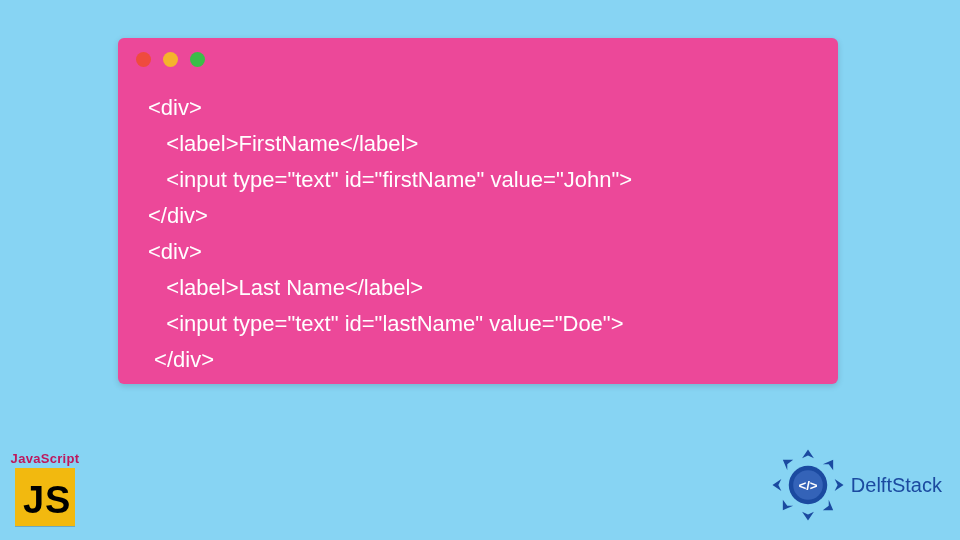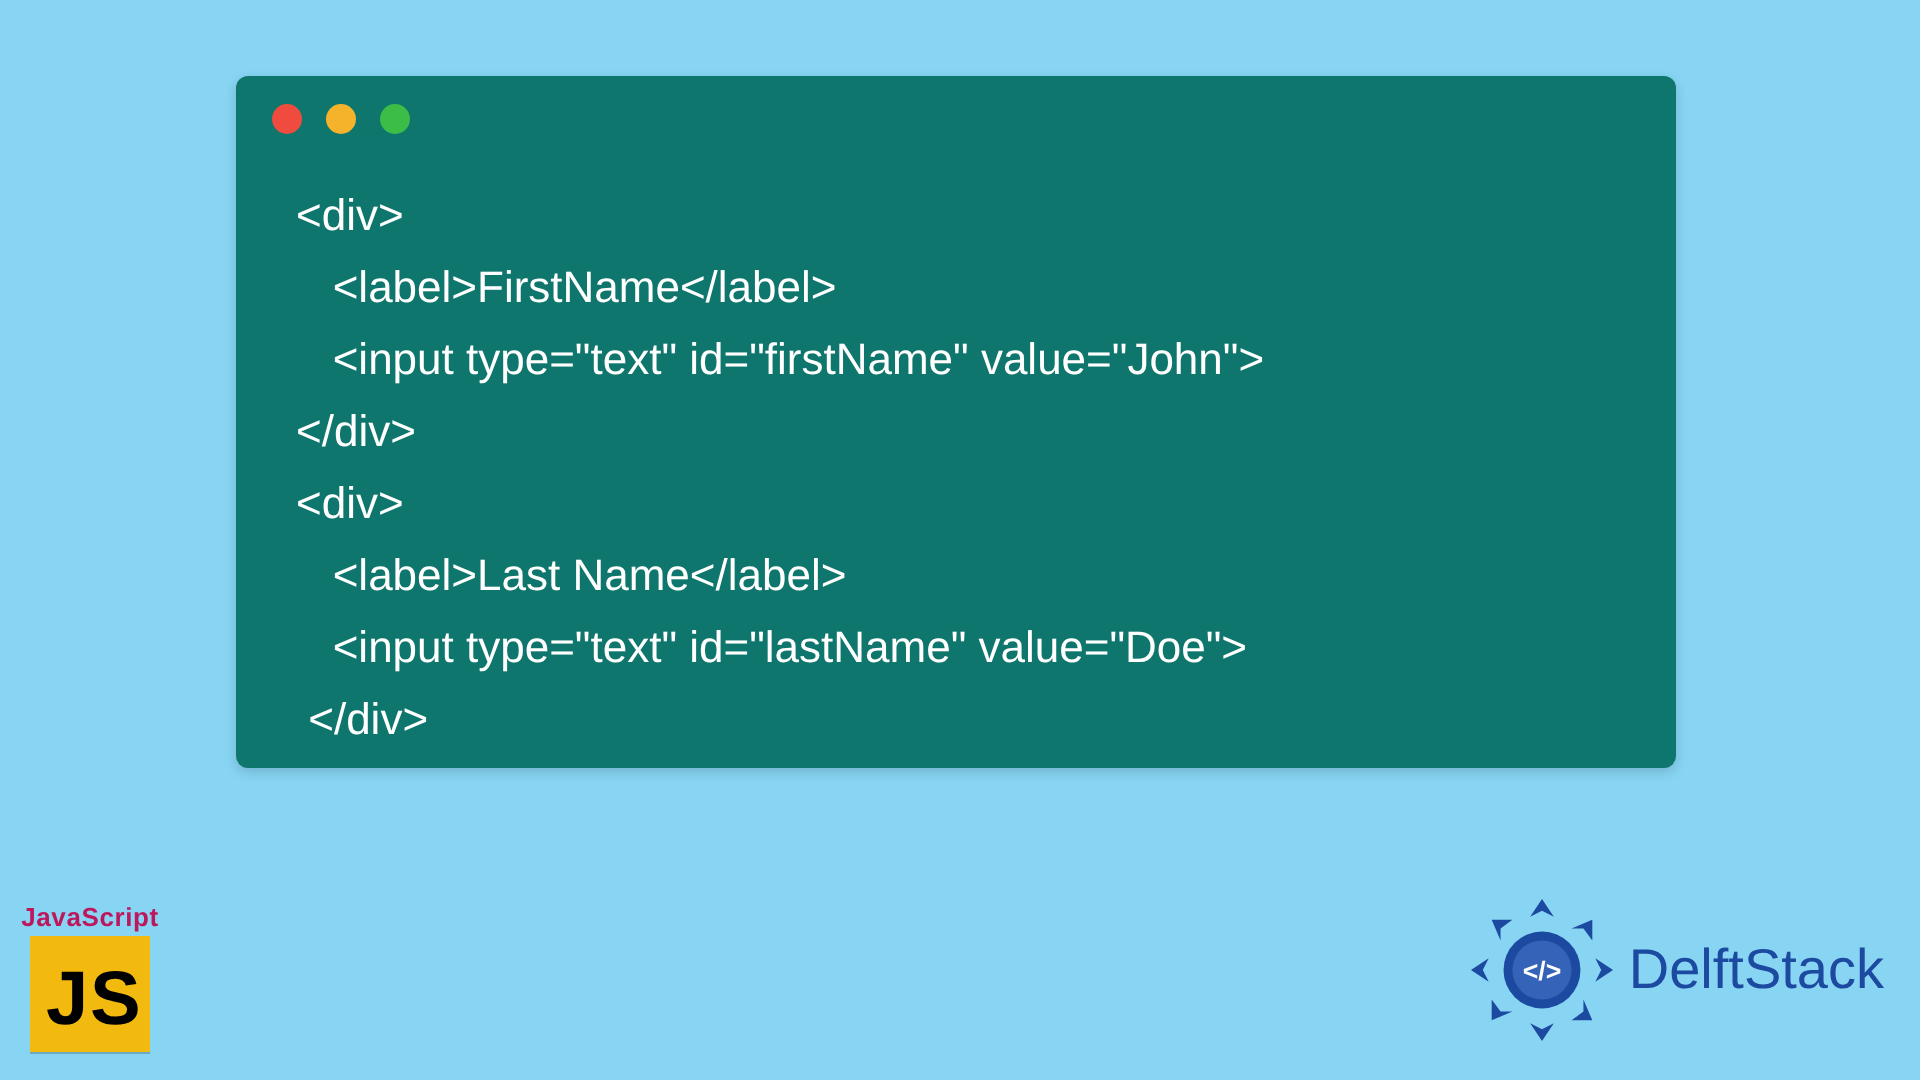--- a/index.html
+++ b/index.html
@@ -11,21 +11,21 @@
     font-family: Arial, Helvetica, sans-serif;
     overflow: hidden;
     position: relative;
   }
   .code-window {
     position: absolute;
     top: 38px;
     left: 118px;
     width: 720px;
     height: 346px;
-    background: #0f766e;
+    background: #ec4899;
     border-radius: 6px;
     box-shadow: 0 2px 6px rgba(0,0,0,0.15);
   }
   .traffic {
     position: absolute;
     top: 14px;
     left: 18px;
     display: flex;
     gap: 12px;
   }
@@ -115,21 +115,21 @@
   
   .delft {
     position: absolute;
     right: 18px;
     bottom: 18px;
     display: flex;
     align-items: center;
     gap: 6px;
   }
   .delft-name {
-    font-size: 28px;
+    font-size: 20px;
     color: #1b4aa0;
     font-weight: 500;
   }
   .delft-logo {
     width: 74px;
     height: 74px;
     position: relative;
   }
   .delft-logo svg { width: 74px; height: 74px; display:block; }
 </style>

